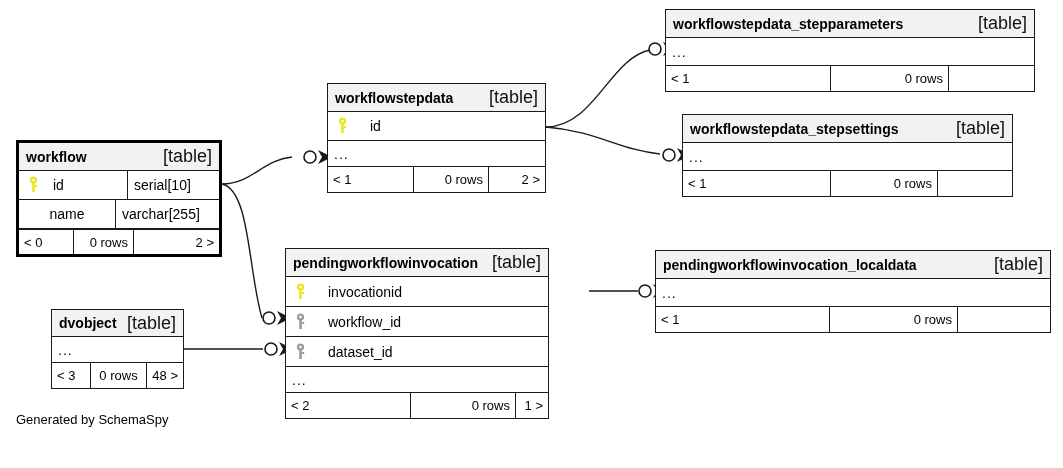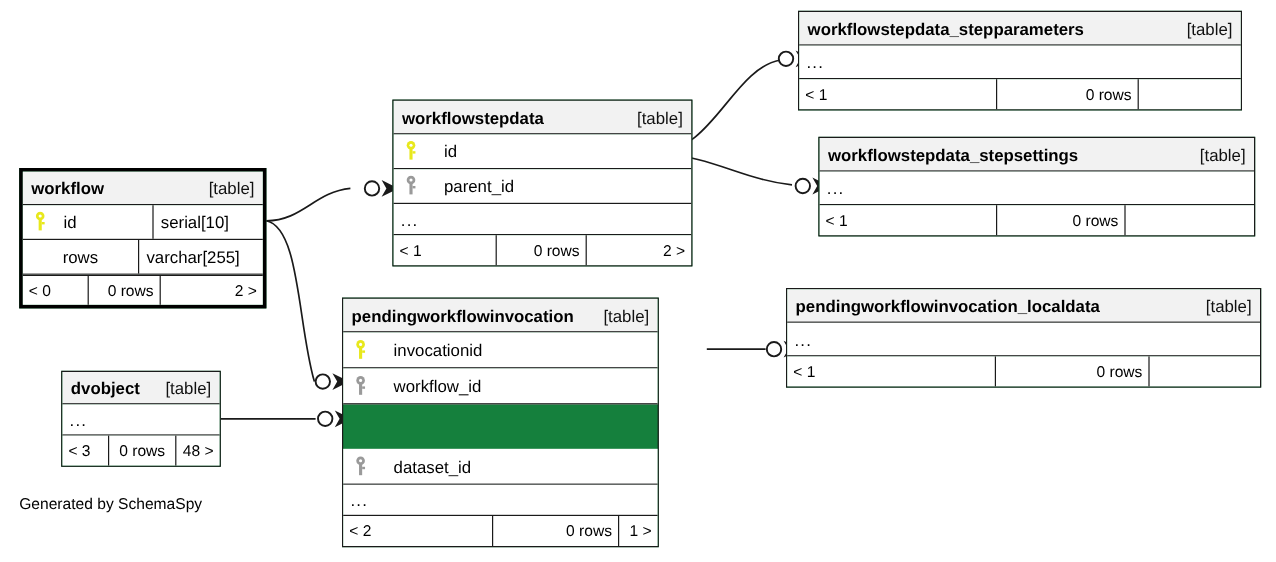--- a/index.html
+++ b/index.html
@@ -20,21 +20,21 @@
     left: 0;
     top: 0;
     width: 1063px;
     height: 468px;
     pointer-events: none;
   }
   .table-box {
     position: absolute;
     box-sizing: border-box;
     border: 1px solid #1a1a1a;
-    background: #15803d;
+    background: #c2410c;
     z-index: 2;
   }
   .table-box.focal {
     border: 3px solid #000000;
   }
   .tb-header {
     box-sizing: border-box;
     background: #f2f2f2;
     border-bottom: 1px solid #1a1a1a;
     display: flex;
@@ -43,21 +43,21 @@
     padding: 0 7px;
     height: 28px;
   }
   .tb-name {
     font-weight: bold;
     font-size: 14px;
     color: #000000;
     white-space: nowrap;
   }
   .tb-tag {
-    font-size: 14px;
+    font-size: 18px;
     color: #111111;
     white-space: nowrap;
     padding-left: 10px;
   }
   .tb-col {
     box-sizing: border-box;
     border-bottom: 1px solid #1a1a1a;
     height: 29px;
     display: flex;
     align-items: center;
@@ -194,56 +194,45 @@
             <circle cx="4.5" cy="4" r="1.3" fill="#ffffff"></circle>
             <rect x="3.2" y="6" width="2.6" height="10" fill="#e8e81c"></rect>
             <rect x="5.8" y="9" width="2.4" height="2" fill="#e8e81c"></rect>
           </svg>
       </span>
       <span class="col-namecell">id</span>
       <span class="col-typecell" style="width:92px;">serial[10]</span>
     </div>
     <div class="tb-col">
       <span class="col-keycell"></span>
-      <span class="col-namecell centered" style="padding-right:28px;">rows</span>
+      <span class="col-namecell centered" style="padding-right:28px;">name</span>
       <span class="col-typecell" style="width:104px;">varchar[255]</span>
     </div>
     <div class="tb-footer" style="border-top:1px solid #1a1a1a;">
       <span class="ft-cell ft-left" style="width:54px;">&lt; 0</span>
       <span class="ft-cell ft-mid" style="width:60px;">0 rows</span>
       <span class="ft-cell ft-right" style="flex:1 1 auto;">2 &gt;</span>
     </div>
   </div>
 
-  <div class="table-box" style="left:327px; top:83px; width:250px;">
+  <div class="table-box" style="left:327px; top:83px; width:219px;">
     <div class="tb-header">
       <span class="tb-name">workflowstepdata</span>
       <span class="tb-tag">[table]</span>
     </div>
     <div class="tb-col">
       <span class="col-keycell">
         <svg class="keyicon" width="9" height="18" viewBox="0 0 9 18">
             <circle cx="4.5" cy="4" r="3.6" fill="#e8e81c"></circle>
             <circle cx="4.5" cy="4" r="1.3" fill="#ffffff"></circle>
             <rect x="3.2" y="6" width="2.6" height="10" fill="#e8e81c"></rect>
             <rect x="5.8" y="9" width="2.4" height="2" fill="#e8e81c"></rect>
           </svg>
       </span>
       <span class="col-namecell" style="padding-left:14px;">id</span>
-    </div>
-    <div class="tb-col">
-      <span class="col-keycell">
-        <svg class="keyicon" width="9" height="18" viewBox="0 0 9 18">
-            <circle cx="4.5" cy="4" r="3.6" fill="#9a9a9a"></circle>
-            <circle cx="4.5" cy="4" r="1.3" fill="#ffffff"></circle>
-            <rect x="3.2" y="6" width="2.6" height="10" fill="#9a9a9a"></rect>
-            <rect x="5.8" y="9" width="2.4" height="2" fill="#9a9a9a"></rect>
-          </svg>
-      </span>
-      <span class="col-namecell" style="padding-left:14px;">parent_id</span>
     </div>
     <div class="tb-ellipsis">...</div>
     <div class="tb-footer">
       <span class="ft-cell ft-left" style="width:85px;">&lt; 1</span>
       <span class="ft-cell ft-mid" style="width:75px;">0 rows</span>
       <span class="ft-cell ft-right" style="flex:1 1 auto;">2 &gt;</span>
     </div>
   </div>
 
   <div class="table-box" style="left:665px; top:9px; width:370px;">
@@ -252,21 +241,21 @@
       <span class="tb-tag">[table]</span>
     </div>
     <div class="tb-ellipsis" style="height:28px;">...</div>
     <div class="tb-footer">
       <span class="ft-cell ft-left" style="width:164px;">&lt; 1</span>
       <span class="ft-cell ft-mid" style="width:118px;">0 rows</span>
       <span class="ft-cell ft-right" style="flex:1 1 auto;"></span>
     </div>
   </div>
 
-  <div class="table-box" style="left:682px; top:114px; width:364px;">
+  <div class="table-box" style="left:682px; top:114px; width:331px;">
     <div class="tb-header">
       <span class="tb-name">workflowstepdata_stepsettings</span>
       <span class="tb-tag">[table]</span>
     </div>
     <div class="tb-ellipsis" style="height:28px;">...</div>
     <div class="tb-footer">
       <span class="ft-cell ft-left" style="width:147px;">&lt; 1</span>
       <span class="ft-cell ft-mid" style="width:107px;">0 rows</span>
       <span class="ft-cell ft-right" style="flex:1 1 auto;"></span>
     </div>
@@ -292,40 +281,40 @@
       <span class="col-keycell">
         <svg class="keyicon" width="9" height="18" viewBox="0 0 9 18">
             <circle cx="4.5" cy="4" r="3.6" fill="#9a9a9a"></circle>
             <circle cx="4.5" cy="4" r="1.3" fill="#ffffff"></circle>
             <rect x="3.2" y="6" width="2.6" height="10" fill="#9a9a9a"></rect>
             <rect x="5.8" y="9" width="2.4" height="2" fill="#9a9a9a"></rect>
           </svg>
       </span>
       <span class="col-namecell" style="padding-left:14px;">workflow_id</span>
     </div>
-    <div class="tb-col" style="height:30px;margin-top:37px;">
+    <div class="tb-col" style="height:30px;">
       <span class="col-keycell">
         <svg class="keyicon" width="9" height="18" viewBox="0 0 9 18">
             <circle cx="4.5" cy="4" r="3.6" fill="#9a9a9a"></circle>
             <circle cx="4.5" cy="4" r="1.3" fill="#ffffff"></circle>
             <rect x="3.2" y="6" width="2.6" height="10" fill="#9a9a9a"></rect>
             <rect x="5.8" y="9" width="2.4" height="2" fill="#9a9a9a"></rect>
           </svg>
       </span>
       <span class="col-namecell" style="padding-left:14px;">dataset_id</span>
     </div>
     <div class="tb-ellipsis">...</div>
     <div class="tb-footer">
       <span class="ft-cell ft-left" style="width:124px;">&lt; 2</span>
       <span class="ft-cell ft-mid" style="width:105px;">0 rows</span>
       <span class="ft-cell ft-right" style="flex:1 1 auto;">1 &gt;</span>
     </div>
   </div>
 
-  <div class="table-box" style="left:655px; top:240px; width:396px;">
+  <div class="table-box" style="left:655px; top:250px; width:396px;">
     <div class="tb-header">
       <span class="tb-name">pendingworkflowinvocation_localdata</span>
       <span class="tb-tag">[table]</span>
     </div>
     <div class="tb-ellipsis" style="height:28px;">...</div>
     <div class="tb-footer">
       <span class="ft-cell ft-left" style="width:173px;">&lt; 1</span>
       <span class="ft-cell ft-mid" style="width:128px;">0 rows</span>
       <span class="ft-cell ft-right" style="flex:1 1 auto;"></span>
     </div>

